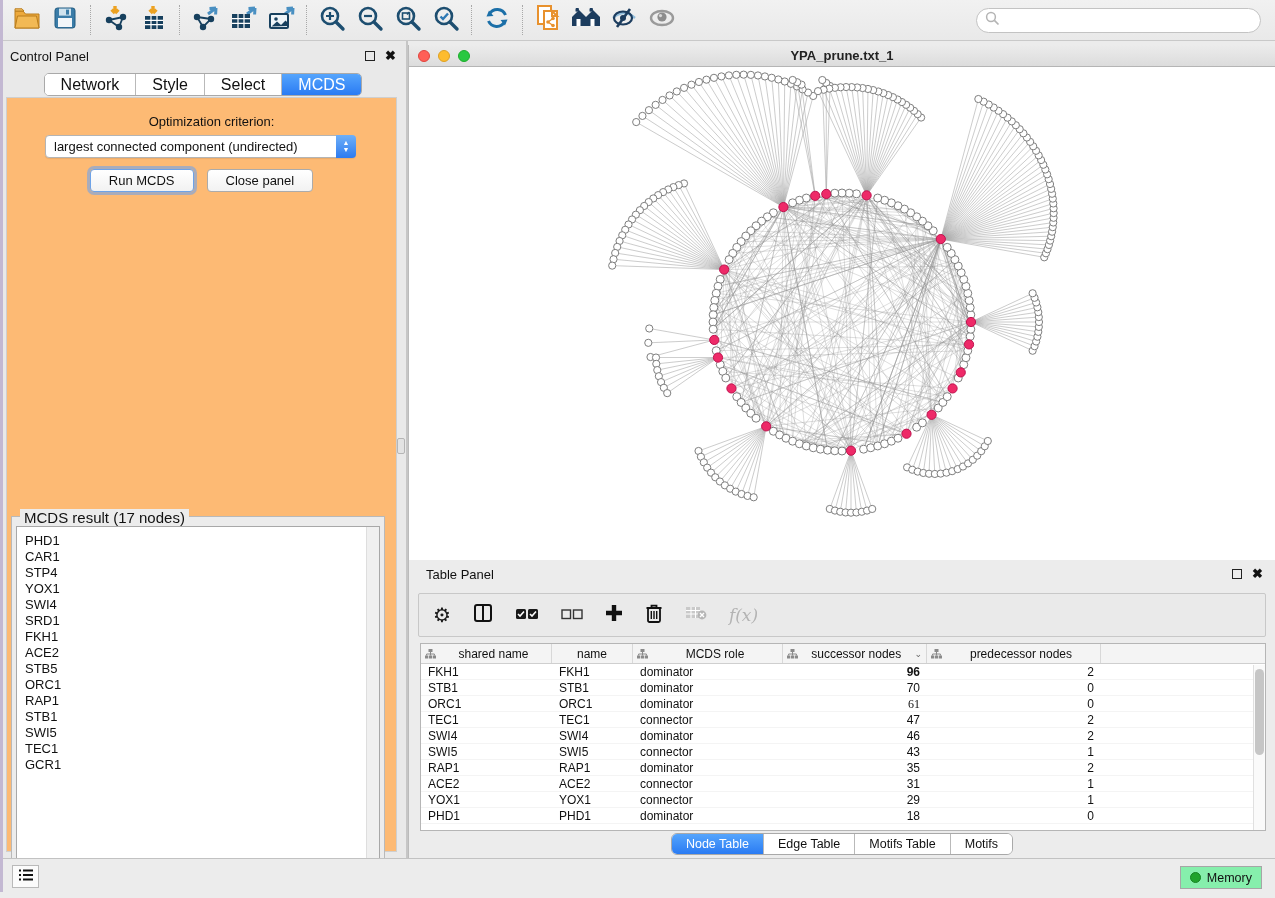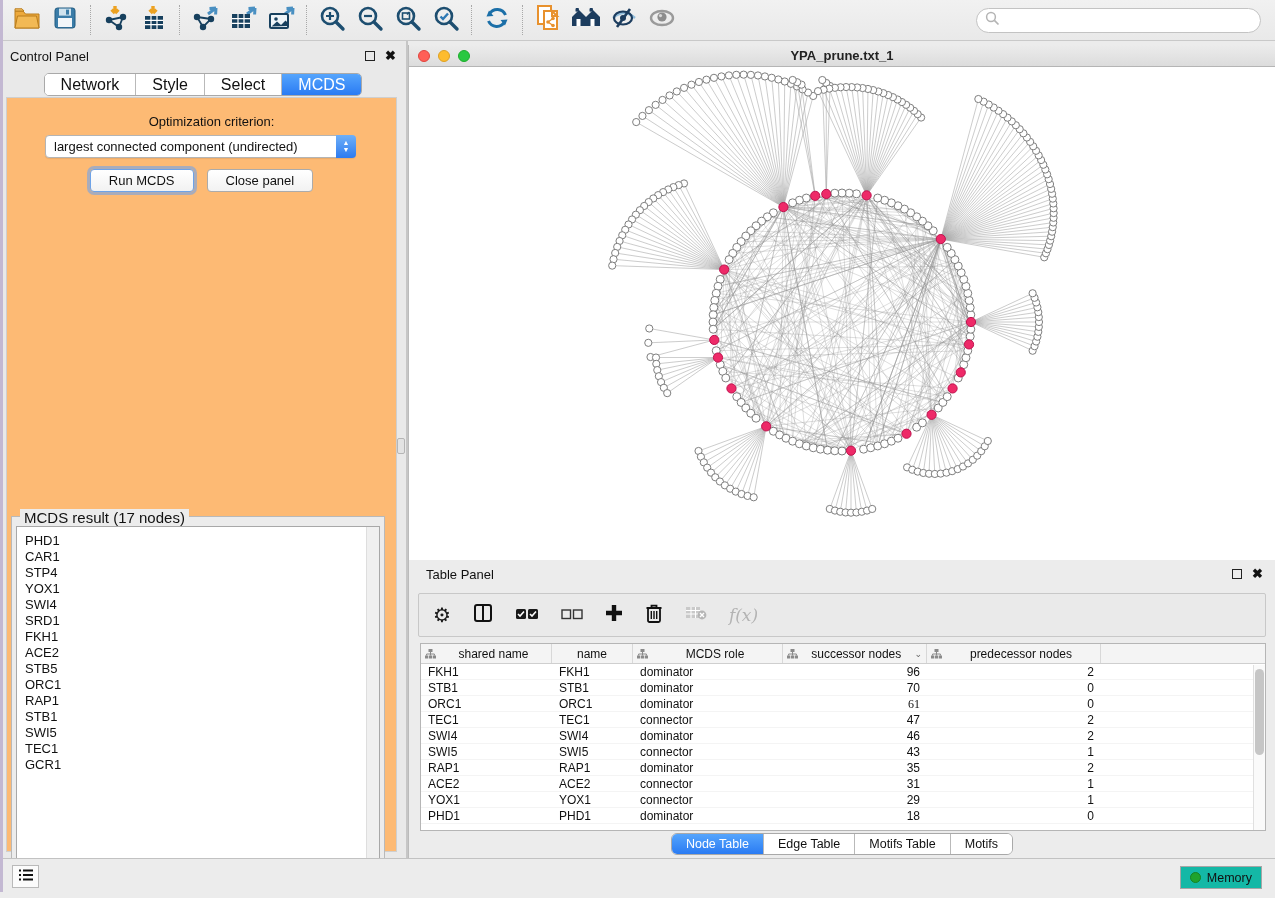--- a/index.html
+++ b/index.html
@@ -88,21 +88,21 @@
   .nt-scroll { position:absolute; right:0; top:21px; bottom:0; width:12px; background:#fafafa; border-left:1px solid #e0e0e0; }
   .nt-thumb { position:absolute; left:1px; right:1px; top:4px; height:86px; background:#c6c6c6; border-radius:5px; }
 
   .tp-tabs { position:absolute; left:0; right:0; bottom:3px; display:flex; justify-content:center; }
   .tp-tabs .seg { height:22px; border-radius:6px; }
   .tp-tabs .seg-item { font-size:12.5px; padding:0 14px; }
 
   
   .status-bar { position:absolute; left:0; top:858px; width:1275px; height:34px; background:#ececec; border-top:1px solid #c2c2c2; }
   .list-btn { position:absolute; left:12px; top:6px; width:27px; height:23px; background:#fbfbfb; border:1px solid #b9b9b9; display:flex; align-items:center; justify-content:center; }
-  .memory-btn { position:absolute; right:13px; top:7px; height:23px; padding:0 9px; background:#14b8a6; border:1px solid #a6a6a6;
+  .memory-btn { position:absolute; right:13px; top:7px; height:23px; padding:0 9px; background:#86efac; border:1px solid #a6a6a6;
     display:flex; align-items:center; gap:6px; font-size:12.5px; color:#111; }
   .memory-dot { width:11px; height:11px; border-radius:50%; background:#1fa32c; border:1px solid #158322; }
 
   .wallpaper { position:absolute; left:0; top:892px; width:1275px; height:6px;
     background:linear-gradient(90deg,#15212e,#233càd 0,#1a2a39 30%,#25394a 55%,#17242f 80%,#1c2c3c); }
 </style>
 </head>
 <body>
 
 <div class="app">
@@ -1219,21 +1219,21 @@
               <path d="M5.5 3 v2 M1.6 6.5 v-1.5 h7.8 v1.5 M5.5 5 v1.5" stroke="#8a8a8a" fill="none"></path>
             </svg>
             <span class="h-label">predecessor nodes</span>
           </div>
         </div>
       <div id="nt-body">
           <div class="nt-row">
             <div class="nt-cell" style="width: 131px;">FKH1</div>
             <div class="nt-cell" style="width: 81px;">FKH1</div>
             <div class="nt-cell" style="width: 150px;">dominator</div>
-            <div class="nt-cell num" style="width: 144px;">96</div>
+            <div class="nt-cell num" style="width: 144px; font-weight: bold;">96</div>
             <div class="nt-cell num" style="width: 174px;">2</div>
           </div>
           <div class="nt-row">
             <div class="nt-cell" style="width: 131px;">STB1</div>
             <div class="nt-cell" style="width: 81px;">STB1</div>
             <div class="nt-cell" style="width: 150px;">dominator</div>
             <div class="nt-cell num" style="width: 144px;">70</div>
             <div class="nt-cell num" style="width: 174px;">0</div>
           </div>
           <div class="nt-row">

